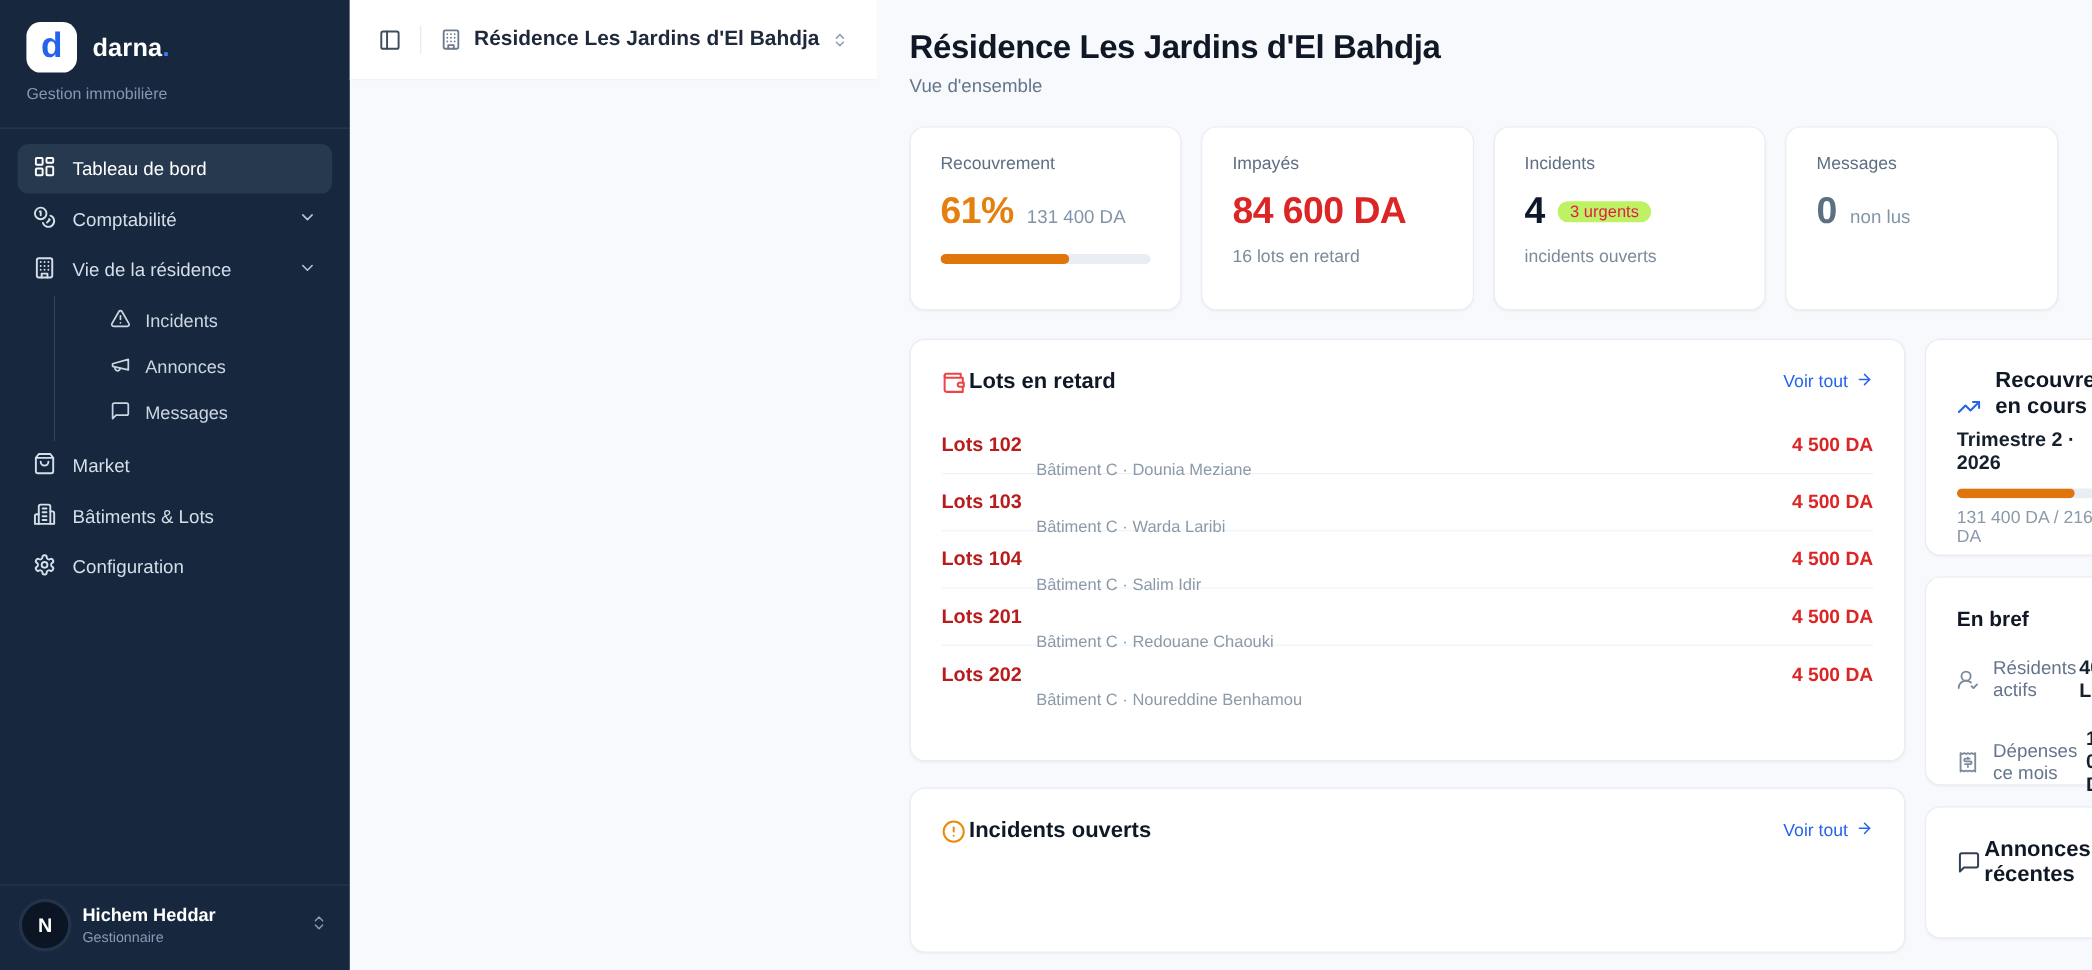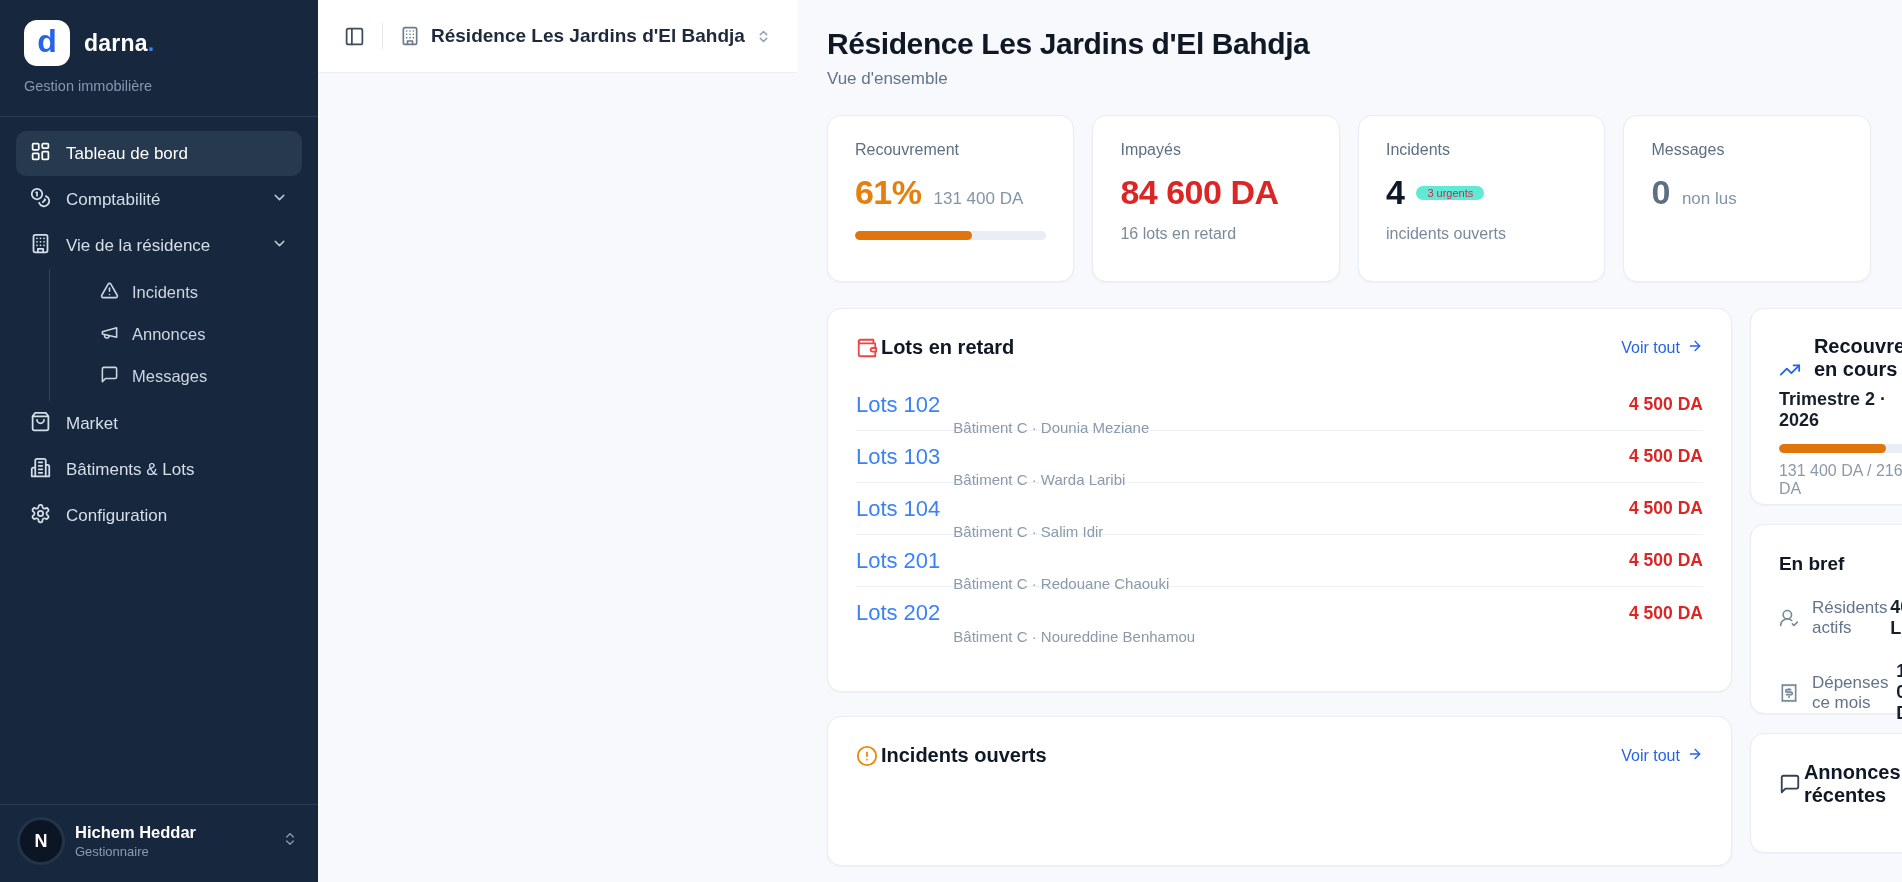--- a/index.html
+++ b/index.html
@@ -56,41 +56,41 @@
   .card { background:#ffffff; border:1px solid #e8edf3; border-radius:14px; box-shadow:0 1px 2px rgba(16,24,40,.04); }
   .stat-card { height:167px; padding:25px 27px; }
   .stat-label { font-size:16px; color:#5d6f82; }
   .stat-valrow { display:flex; align-items:baseline; gap:12px; margin-top:14px; }
   .stat-big { font-size:34px; font-weight:800; letter-spacing:-.5px; }
   .orange { color:#e5800e; }
   .red { color:#dc2626; }
   .gray-big { color:#5d6f82; }
   .stat-side { font-size:17px; color:#8295a7; }
   .stat-sub { margin-top:13px; font-size:16px; color:#7b8a9a; }
-  .badge { align-self:center; background:#5eead4; color:#e11d48; font-size:11px; font-weight:500; padding:1px 11px; border-radius:999px; }
+  .badge { align-self:center; background:#bef264; color:#e11d48; font-size:15px; font-weight:500; padding:1px 11px; border-radius:999px; }
   .track { height:9px; border-radius:9px; background:#e9eef5; overflow:hidden; }
   .stat-card .track { margin-top:19px; }
   .fill { height:100%; border-radius:9px; background:#e0760b; }
 
   
   .columns { display:flex; gap:18px; margin-top:26px; align-items:flex-start; }
   .col-left { width:905px; flex-shrink:0; display:flex; flex-direction:column; gap:24px; }
   .col-right { flex:1; display:flex; flex-direction:column; gap:19px; }
   .panel-header { display:flex; align-items:center; gap:3px; padding:27px 28px 12px; }
   .panel-title { font-size:20px; font-weight:700; color:#101826; }
   .panel-header .p-icon { display:flex; }
   .panel-header .p-icon svg { width:22px; height:22px; }
   .view-link { margin-left:auto; display:flex; align-items:center; gap:7px; color:#2563eb; font-size:16px; font-weight:500; text-decoration:none; cursor:pointer; }
   .view-link svg { width:16px; height:16px; }
 
   .panel-lots { height:384px; overflow:hidden; }
   .lots-rows { padding:8px 28px 0; }
   .lot-row { display:flex; align-items:center; height:52px; border-bottom:1px solid #eef2f7; cursor:pointer; }
   .lot-row:last-child { border-bottom:none; }
-  .lot-name { font-size:22px; font-weight:400; color:#3b82f6; }
+  .lot-name { font-size:18px; font-weight:700; color:#b91c1c; }
   .lot-detail { margin-left:13px; font-size:15px; color:#8b99a8;margin-top:46px; }
   .lot-amount { margin-left:auto; font-size:17.5px; font-weight:700; color:#dc2626; }
 
   .panel-recouv { height:197px; padding:26px 28px; }
   .recouv-head { display:flex; align-items:flex-end; gap:13px; }
   .recouv-head svg { width:22px; height:22px; }
   .recouv-row { display:flex; align-items:center; margin-top:8px; }
   .period { font-size:18px; font-weight:600; color:#16202c; }
   .recouv-pct { margin-left:auto; font-size:18px; font-weight:800; color:#e5800e; }
   .panel-recouv .track { margin-top:13px; }

